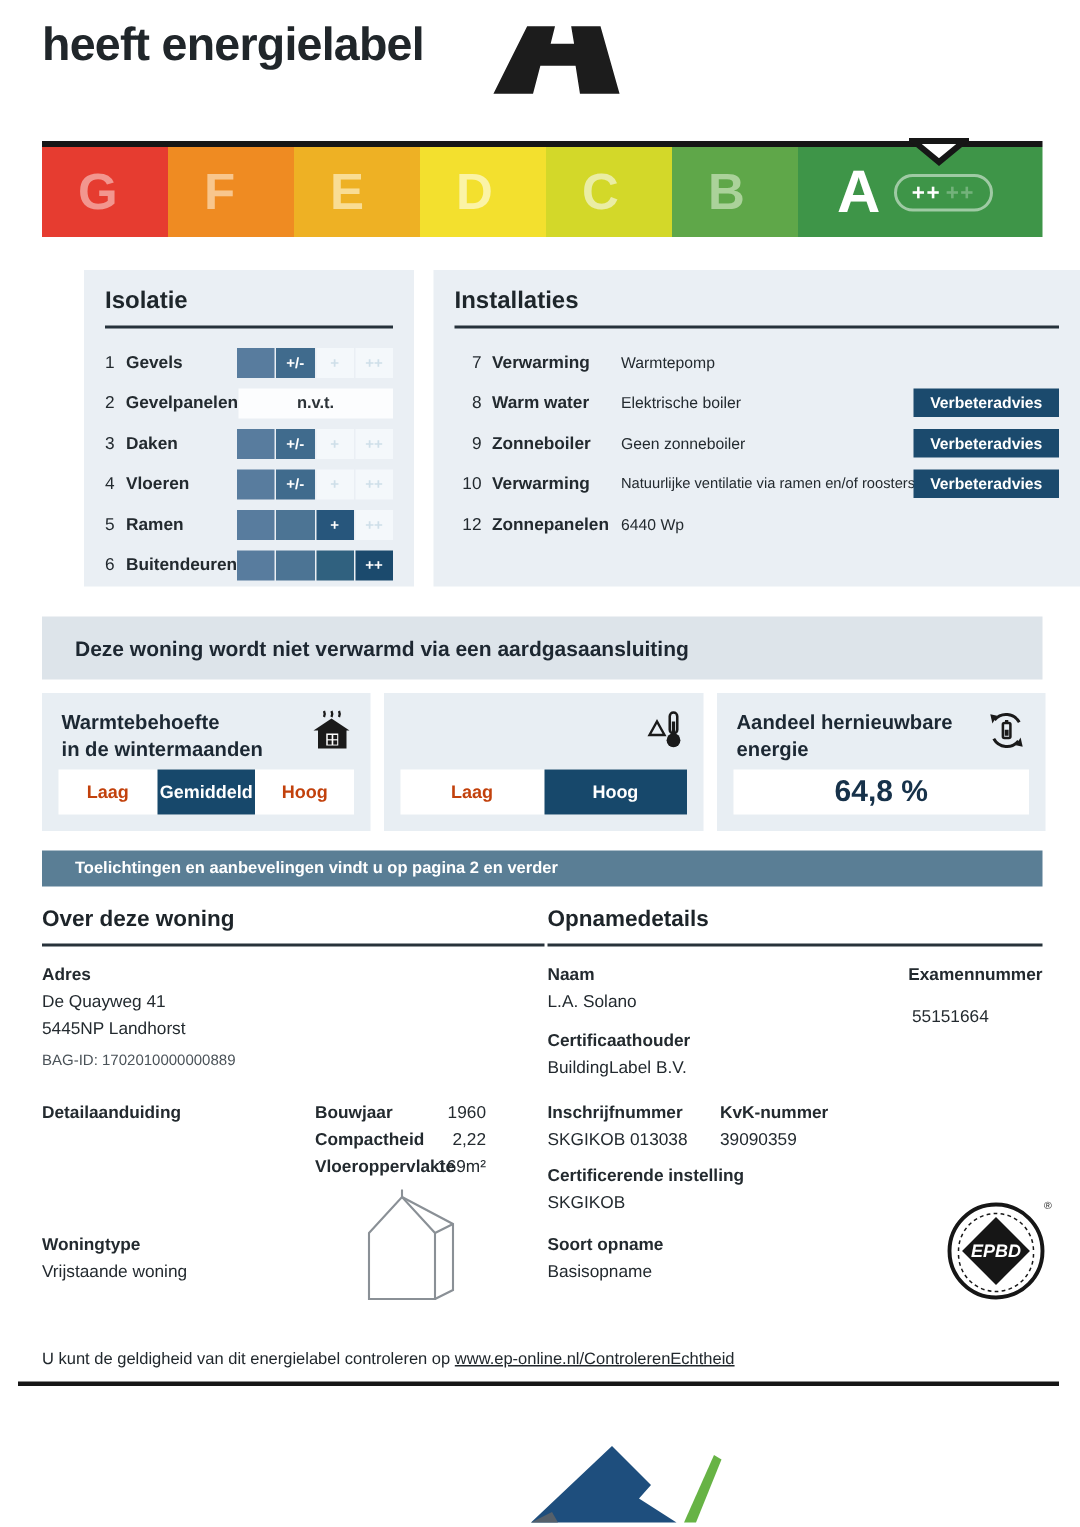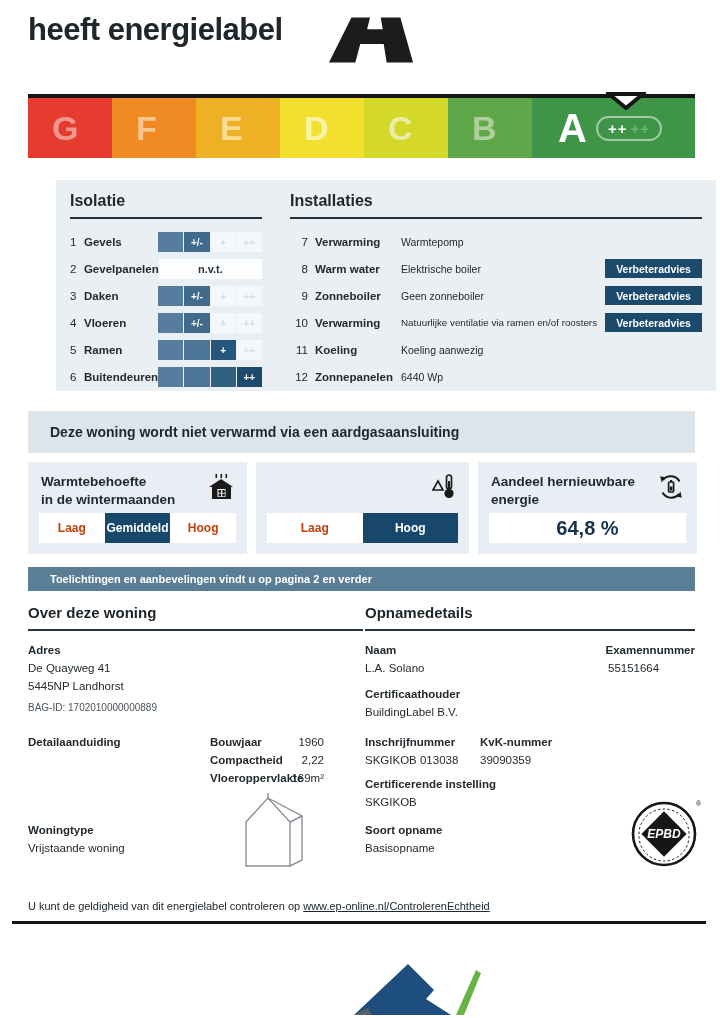--- a/index.html
+++ b/index.html
@@ -29,21 +29,21 @@
   .s3::after{border-left-color:#f3e02e;}
   .s4::after{border-left-color:#d3d829;}
   .s5::after{border-left-color:#5fa749;}
   .a-ltr{color:#fff;font-size:40px;font-weight:bold;margin-left:26px;line-height:1;}
   .pill{margin-left:9px;border:2px solid rgba(255,255,255,.5);border-radius:14px;padding:2px 10px;
         font-weight:bold;font-size:15px;color:#fff;letter-spacing:1px;display:flex;align-items:center;}
   .pill .ghost{color:rgba(255,255,255,.28);margin-left:3px;}
   .notch{position:absolute;top:-7px;left:578px;z-index:9;}
 
   
-  .panels{display:flex;margin:22px 0 0 28px;padding-left:28px;}
+  .panels{display:flex;gap:13px;margin:22px 0 0 28px;padding-left:28px;}
   .panel{background:#eaeff4;padding:12px 14px 10px;height:189px;}
   .panel.iso{width:192px;}
   .panel.inst{width:412px;}
   .panel h2{margin:0;font-size:16px;color:#1e262b;}
   .panel .hrule{border-bottom:2px solid #26323b;margin:7px 0 13px;}
   .iso-row{display:flex;align-items:center;margin-bottom:7px;height:20px;}
   .iso-nr{width:14px;font-size:11.5px;}
   .iso-label{flex:1;font-size:11.5px;font-weight:bold;}
   .cells{display:flex;gap:1px;width:104px;}
   .cell{flex:1;height:20px;display:flex;align-items:center;justify-content:center;font-size:10px;font-weight:bold;color:#fff;}
@@ -229,25 +229,20 @@
       <span class="inst-value">Geen zonneboiler</span>
       <button class="adv-btn">Verbeteradvies</button>
     </div>
     <div class="inst-row">
       <span class="inst-nr">10</span>
       <span class="inst-label">Verwarming</span>
       <span class="inst-value" style="font-size:9.8px">Natuurlijke ventilatie via ramen en/of roosters</span>
       <button class="adv-btn">Verbeteradvies</button>
     </div>
     <div class="inst-row">
-      <span class="inst-nr">11</span>
-      <span class="inst-label">Koeling</span>
-      <span class="inst-value">Koeling aanwezig</span>
-    </div>
-    <div class="inst-row">
       <span class="inst-nr">12</span>
       <span class="inst-label">Zonnepanelen</span>
       <span class="inst-value">6440 Wp</span>
     </div>
   </div>
 </div>
 
 
 <div class="gas">Deze woning wordt niet verwarmd via een aardgasaansluiting</div>
 
@@ -340,21 +335,21 @@
       <polyline points="26,6 60,24 60,68 48,74"></polyline>
       <line x1="48" y1="30" x2="60" y2="24"></line>
       <line x1="26" y1="6" x2="26" y2="1"></line>
     </g>
   </svg>
 
   <div class="abs lbl" style="left:365px;top:44px">Naam</div>
   <div class="abs" style="left:365px;top:62px">L.A. Solano</div>
 
   <div class="abs r-align lbl" style="left:556px;top:44px;width:139px">Examennummer</div>
-  <div class="abs" style="left:608px;top:62px">55151664</div>
+  <div class="abs" style="left:608px;top:72px">55151664</div>
 
   <div class="abs lbl" style="left:365px;top:88px">Certificaathouder</div>
   <div class="abs" style="left:365px;top:106px">BuildingLabel B.V.</div>
 
   <div class="abs lbl" style="left:365px;top:136px">Inschrijfnummer</div>
   <div class="abs" style="left:365px;top:154px">SKGIKOB 013038</div>
   <div class="abs lbl" style="left:480px;top:136px">KvK-nummer</div>
   <div class="abs" style="left:480px;top:154px">39090359</div>
 
   <div class="abs lbl" style="left:365px;top:178px">Certificerende instelling</div>

